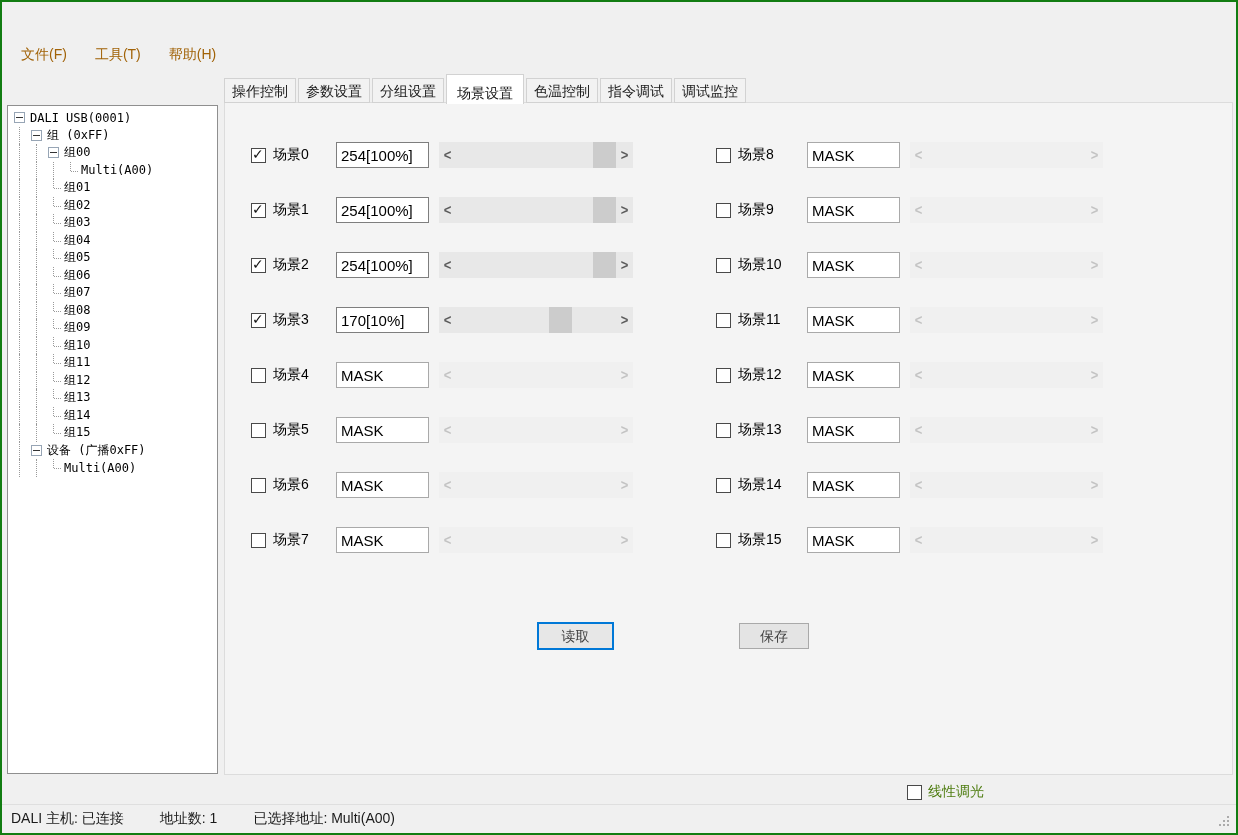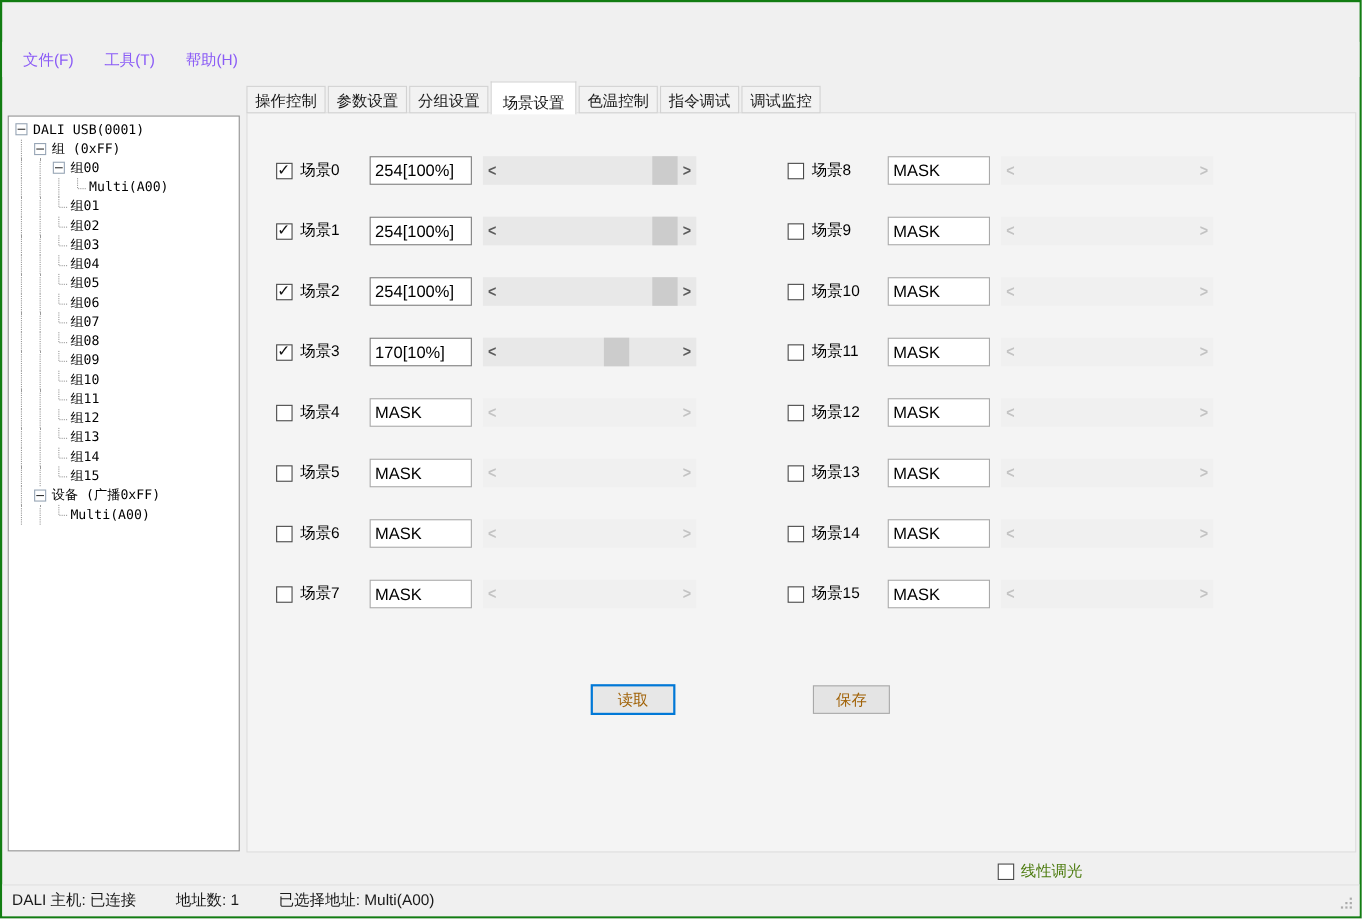--- a/index.html
+++ b/index.html
@@ -29,21 +29,21 @@
   .glyph-close::before,.glyph-close::after{
     content:""; position:absolute; left:-1px; top:6px; width:15px; height:0;
     border-top:1px solid #fff;
   }
   .glyph-close::before{ transform:rotate(45deg); }
   .glyph-close::after{ transform:rotate(-45deg); }
   
   .menubar{
     position:absolute; left:0; top:36px; right:0; height:32px;
     display:flex; align-items:center; padding-left:5px; background:#f0f0f0;
-    font-size:14px; color:#8b5cf6;
+    font-size:14px; color:#a16207;
   }
   .menu-item{ padding:0 14px; line-height:32px; }
   
   .tabstrip{
     position:absolute; left:222px; top:71px; height:30px;
     display:flex; align-items:flex-end; z-index:3;
   }
   .tab{
     height:25px; line-height:24px; padding:0 7px; margin-right:2px;
     background:#f2f2f2; border:1px solid #d2d2d2; font-size:14px; color:#1a1a1a;
@@ -122,21 +122,21 @@
   .track{ flex:1; position:relative; }
   .thumb{
     position:absolute; top:0; height:100%; width:23px; background:#cccccc;
     left:calc((100% - 23px) * var(--p,0));
   }
   .sbar.disabled{ background:#f0f0f0; }
   .sbar.disabled .arr{ color:#c3c3c3; }
   
   .btn{
     position:absolute; font-family:"Liberation Sans", sans-serif;
-    font-size:14px; color:#a16207; text-align:center;
+    font-size:14px; color:#404040; text-align:center;
   }
   .btn-read{
     left:312px; top:519px; width:77px; height:28px;
     background:#e7e7e7; border:2px solid #0078d7; line-height:24px;
   }
   .btn-save{
     left:514px; top:520px; width:70px; height:26px;
     background:#e4e4e4; border:1px solid #a9a9a9; line-height:24px;
   }
   

